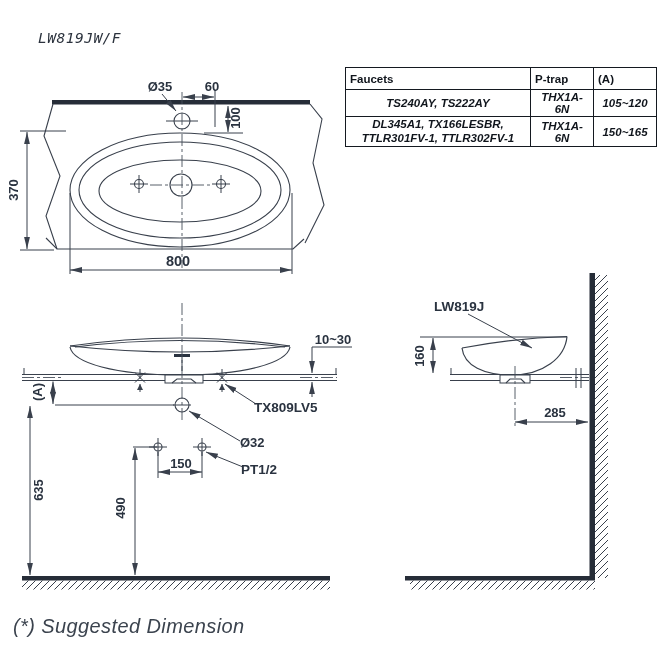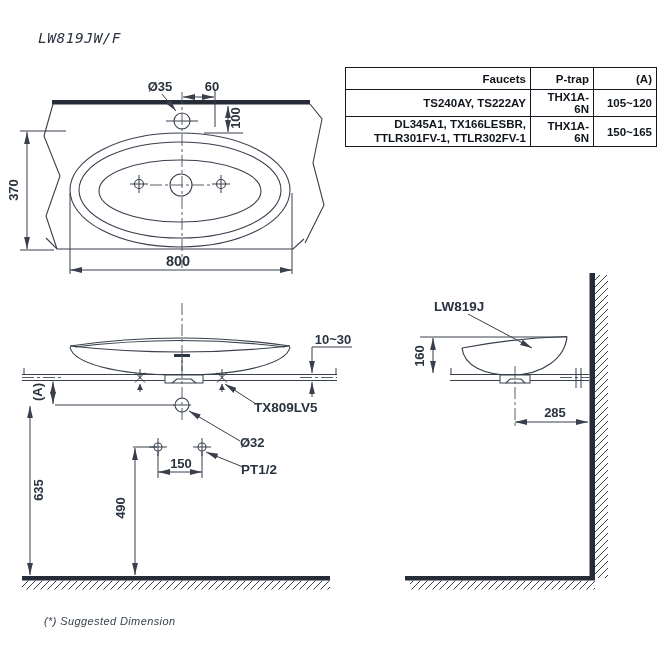--- a/index.html
+++ b/index.html
@@ -4,27 +4,27 @@
 <style>
   html,body{margin:0;padding:0;background:#e8e8e8;}
   .canvas{position:relative;width:664px;height:666px;background:#ffffff;overflow:hidden;
           font-family:"Liberation Sans",sans-serif;}
   .drawing{position:absolute;left:0;top:0;}
   .title{position:absolute;left:38px;top:30px;font-family:"DejaVu Sans Mono",monospace;
          font-style:italic;font-weight:400;font-size:14.5px;color:#2b323d;letter-spacing:.5px;}
   .spec-table{position:absolute;left:345px;top:67px;border-collapse:collapse;
               font-family:"Liberation Sans",sans-serif;font-size:11.5px;font-weight:600;color:#10151c;}
   .spec-table th,.spec-table td{border:1.6px solid #141920;padding:1px 4px;vertical-align:middle;}
-  .spec-table th{text-align:right;height:19px;}
-  .spec-table td{text-align:right;height:18px;}
+  .spec-table th{text-align:left;height:19px;}
+  .spec-table td{text-align:center;height:18px;font-style:italic;}
   .spec-table .c-faucets{width:176px;}
   .spec-table .c-ptrap{width:54px;margin-left:33px;}
   .spec-table .c-a{width:54px;}
   .two-line{white-space:pre-line;line-height:13.5px;}
-  .footer{position:absolute;left:44px;top:615px;font-style:italic;font-size:11px;
+  .footer{position:absolute;left:13px;top:615px;font-style:italic;font-size:20px;
           color:#3b434e;letter-spacing:.4px;}
   .dim{font:600 13px "Liberation Sans",sans-serif;fill:#2a3340;}
   .dim-lg{font:600 14.5px "Liberation Sans",sans-serif;fill:#2a3340;}
   .lbl{font:600 13.5px "Liberation Sans",sans-serif;fill:#2a3340;}
   .thin{stroke:#39404c;stroke-width:1.1;fill:none;}
   .thin2{stroke:#39404c;stroke-width:1.2;fill:none;}
   .dimline{stroke:#39404c;stroke-width:1;fill:none;}
   .cline{stroke:#464e5a;stroke-width:.9;fill:none;stroke-dasharray:12 3 3 3;}
   .thick{fill:#262d38;stroke:none;}
 </style>

